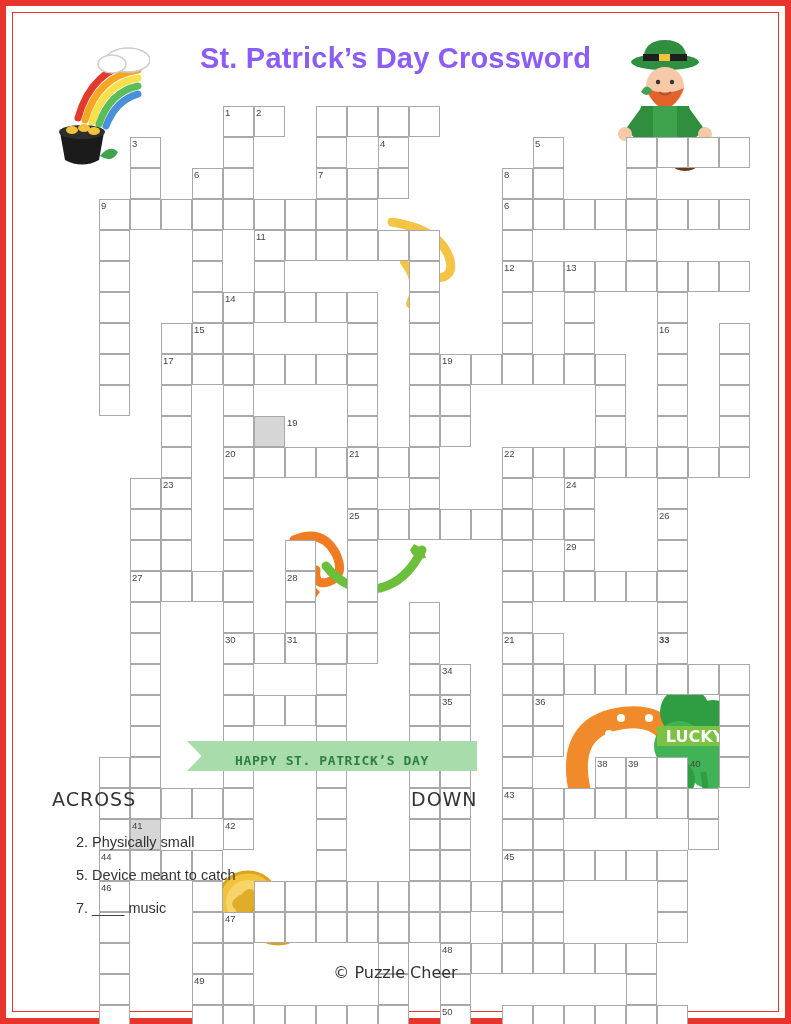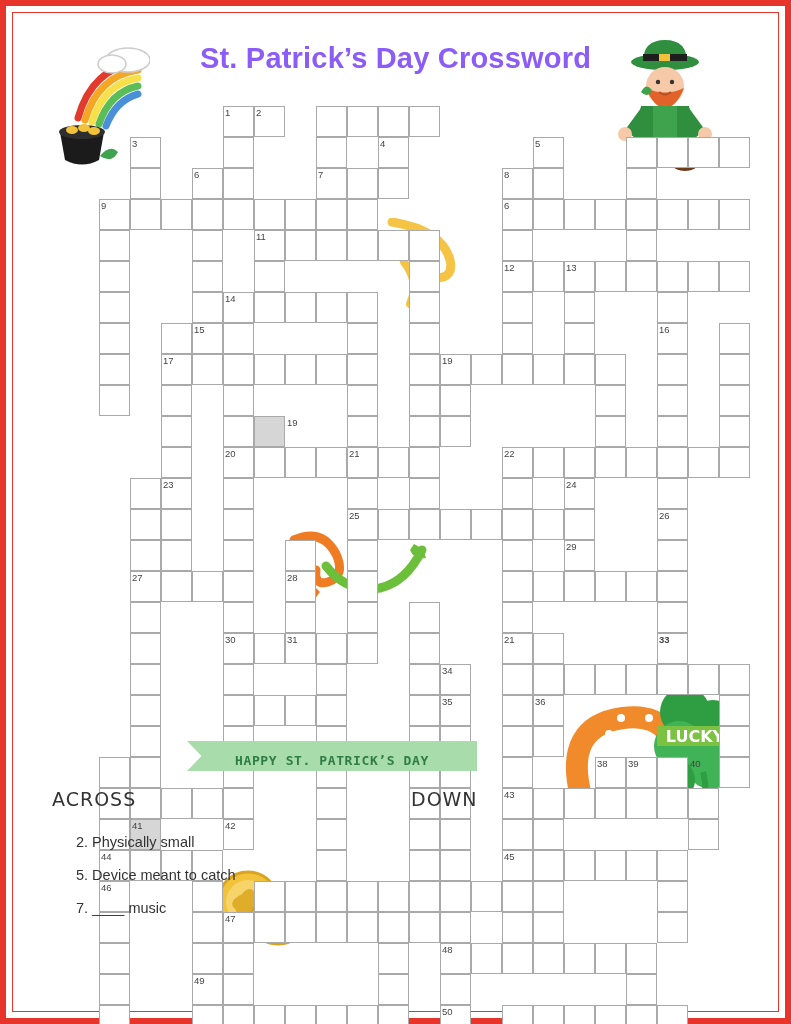--- a/index.html
+++ b/index.html
@@ -576,13 +576,14 @@
   <div class="clue-list" style="left:62px;top:812px;">
     <ul style="margin:8px;padding:0;">
       <li>2. Physically small</li>
       <li>5. Device meant to catch</li>
       <li>7. ____ music</li>
     </ul>
   </div>
 
   <div class="clue-head" style="left:405px;top:782px;">DOWN</div>
 
+  <div class="footer">© Puzzle Cheer</div>
 </div>
 
 </body></html>

